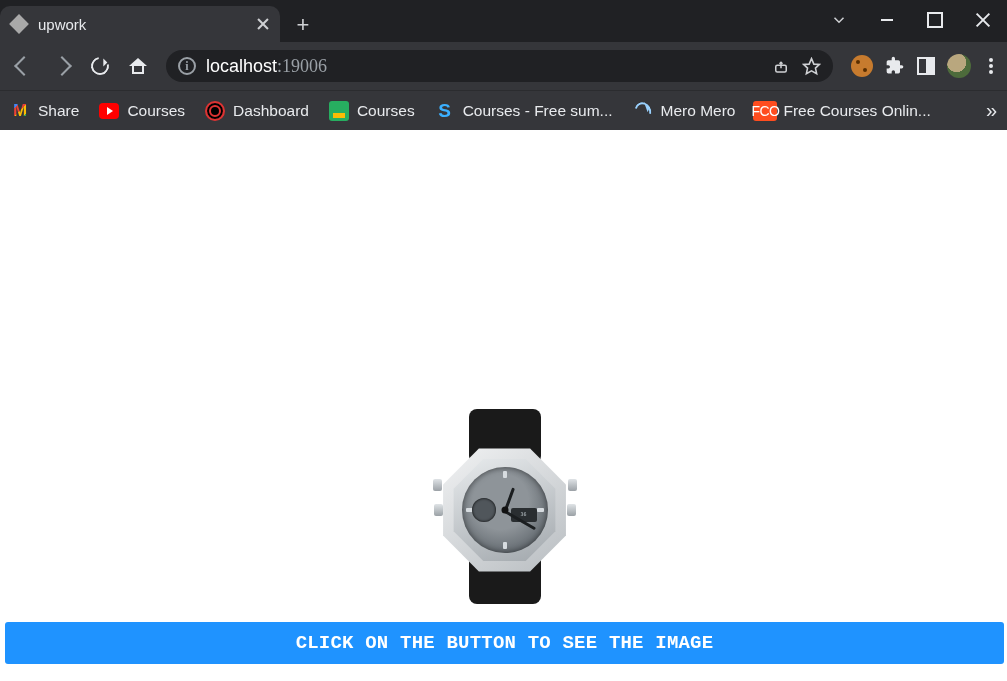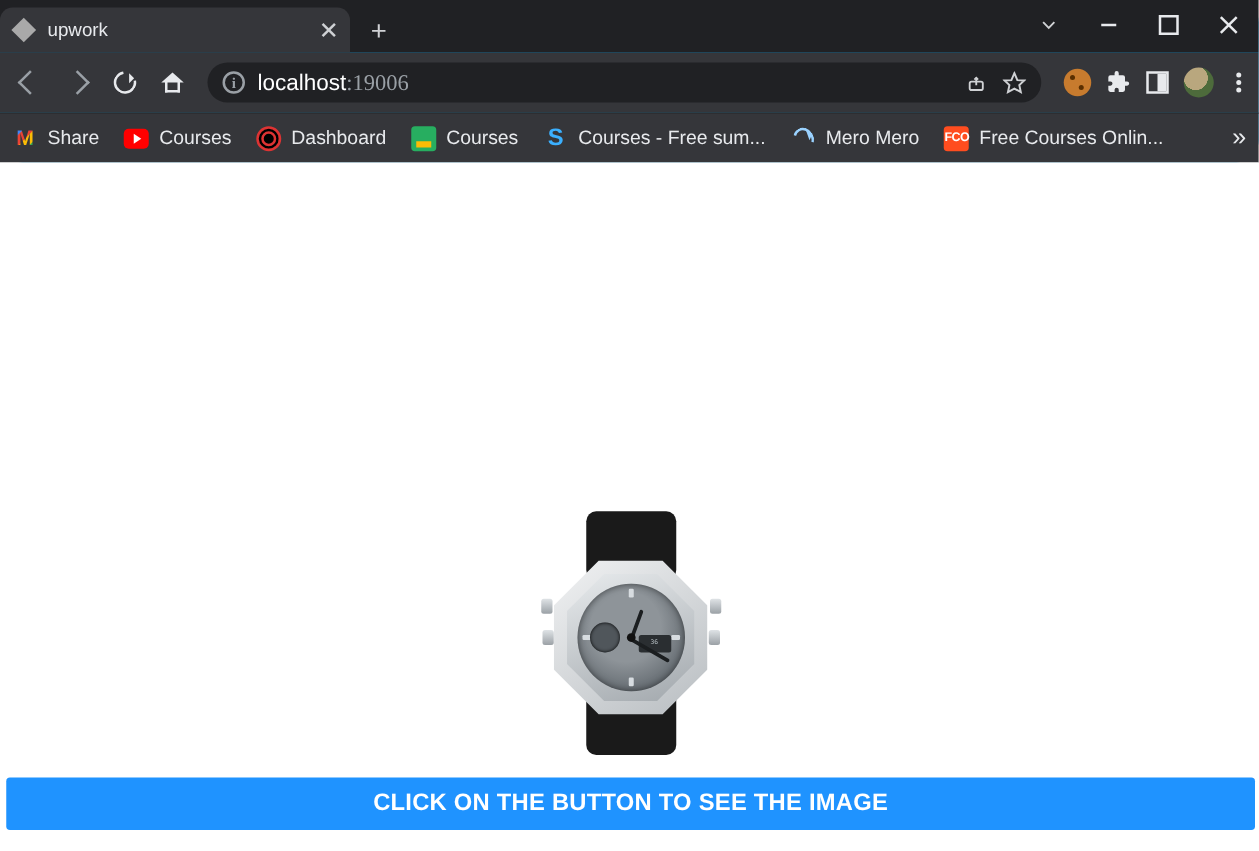--- a/index.html
+++ b/index.html
@@ -68,21 +68,21 @@
   .gmail-m{ font-weight:bold; font-size:17px; background:linear-gradient(135deg,#4285F4 0 25%,#EA4335 25% 50%,#FBBC05 50% 75%,#34A853 75%); -webkit-background-clip:text; color:transparent; }
   .yt{ width:22px; height:16px; background:#ff0000; border-radius:4px; position:relative; }
   .yt::after{ content:""; position:absolute; left:8px; top:4px; border-left:6px solid #fff; border-top:4px solid transparent; border-bottom:4px solid transparent; }
   .dash{ width:20px; height:20px; border-radius:50%; background:#000; border:2px solid #d33; box-shadow:inset 0 0 0 2px #000, inset 0 0 0 4px #d33; }
   .classes{ width:20px; height:20px; background:#27ae60; border-radius:3px; position:relative; }
   .classes::after{ content:""; position:absolute; left:4px; right:4px; bottom:3px; height:5px; background:#fbbc05; }
   .studocu{ width:20px; height:20px; display:flex; align-items:center; justify-content:center; color:#3bb0ff; font-weight:900; font-size:19px; font-family:Arial; }
   .mero{ width:22px; height:22px; position:relative; }
   .mero::before{ content:""; position:absolute; inset:2px; border:2px solid #9ad2ff; border-radius:50%; border-left-color:transparent; border-bottom-color:transparent; transform:rotate(-30deg); }
   .mero::after{ content:""; position:absolute; left:13px; top:3px; border:4px solid transparent; border-left-color:#9ad2ff; transform:rotate(-20deg); }
-  .fco{ width:24px; height:20px; background:#ff4d1f; border-radius:3px; display:flex; align-items:center; justify-content:center; color:#fff; font-size:10px; font-weight:bold; letter-spacing:-0.5px; }
+  .fco{ width:24px; height:20px; background:#ff4d1f; border-radius:3px; display:flex; align-items:center; justify-content:center; color:#fff; font-size:14px; font-weight:normal; letter-spacing:-0.5px; }
   .bm-overflow{ margin-left:auto; color:#e8eaed; font-size:20px; }
 
   
   .page-viewport{ width:1007px; height:551px; position:relative; background:#fff; }
   .page-inner{ position:absolute; left:5px; right:3px; top:0; bottom:17px; display:flex; flex-direction:column; }
   .image-area{ flex:1; display:flex; align-items:flex-end; justify-content:center; padding-bottom:18px; }
   .watch{ position:relative; width:150px; height:195px; }
   .strap{ position:absolute; left:50%; transform:translateX(-50%); width:72px; background:#1a1a1a; border-radius:8px; }
   .strap.top{ top:0; height:55px; }
   .strap.bottom{ bottom:0; height:55px; }
@@ -99,21 +99,21 @@
   .center-dot{ position:absolute; left:50%; top:50%; width:7px; height:7px; background:#111; border-radius:50%; transform:translate(-50%,-50%); }
   .marker{ position:absolute; width:4px; height:7px; background:#d7dce0; border-radius:1px; }
   .marker.m12{ top:4px; left:calc(50% - 2px); }
   .marker.m3{ right:4px; top:calc(50% - 2px); width:7px; height:4px; }
   .marker.m6{ bottom:4px; left:calc(50% - 2px); }
   .marker.m9{ left:4px; top:calc(50% - 2px); width:7px; height:4px; }
   .crown{ position:absolute; width:9px; height:12px; background:linear-gradient(#dfe3e6,#9ba1a6); border-radius:2px; top:95px; }
   .crown.l{ left:4px; } .crown.r{ right:4px; }
   .crown.l2{ left:3px; top:70px; } .crown.r2{ right:3px; top:70px; }
 
-  .action-button{ height:42px; background:#1f93ff; color:#fff; display:flex; align-items:center; justify-content:center; font-weight:700; font-size:19px; letter-spacing:.2px; border-radius:3px; cursor:pointer; font-family:Liberation Sans, sans-serif; }
+  .action-button{ height:42px; background:#1f93ff; color:#fff; display:flex; align-items:center; justify-content:center; font-weight:700; font-size:19px; letter-spacing:.2px; border-radius:3px; cursor:pointer; font-family:Liberation Mono, monospace; }
 </style>
 </head>
 <body>
 
 <div class="browser-chrome">
 
   <div class="tab-row">
     <div class="tab">
       <span class="favicon">
           <span class="cube"></span>

